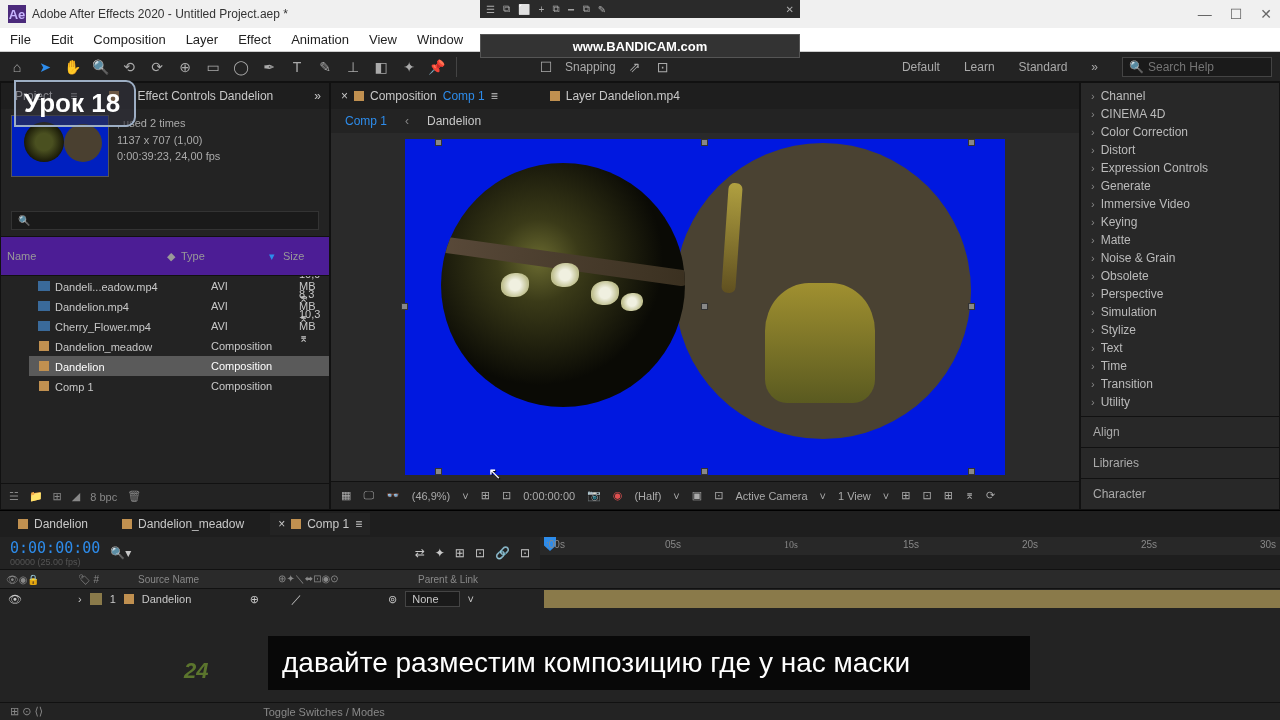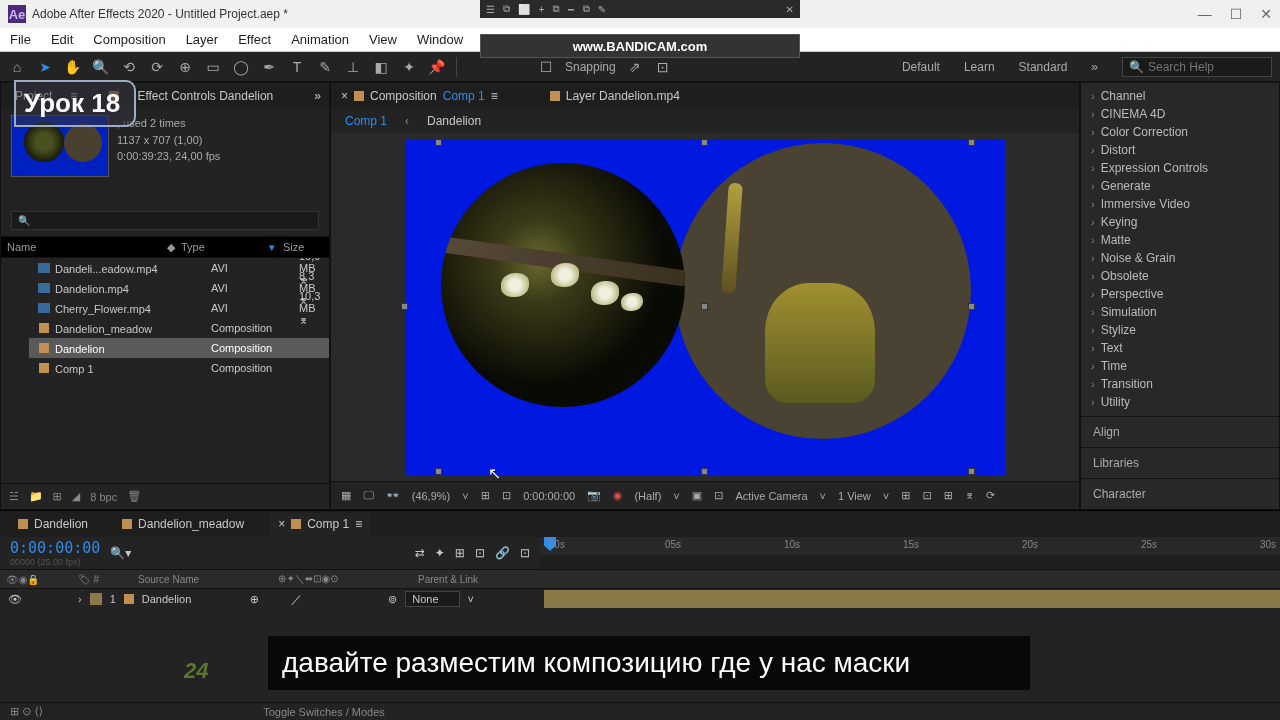--- a/index.html
+++ b/index.html
@@ -28,21 +28,21 @@
 .panel-tabs .tab { padding: 4px 6px; cursor: pointer; }
 .panel-tabs .tab.active { color: #fff; }
 .lesson-badge { position: absolute; top: 80px; left: 14px; background: rgba(50,50,60,0.6); border: 2px solid #9daec4; border-radius: 0 10px 10px 0; padding: 6px 14px 6px 8px; color: #fff; font-size: 26px; font-weight: bold; z-index: 50; }
 .preview-thumb { display: flex; padding: 6px 10px; gap: 8px; align-items: flex-start; }
 .thumb-img { width: 98px; height: 62px; background: linear-gradient(to right, #0020c0 0%, #0020c0 100%); position: relative; border: 1px solid #555; }
 .thumb-img::before { content: ""; position: absolute; left: 12px; top: 6px; width: 40px; height: 40px; border-radius: 50%; background: #2a2a10 radial-gradient(circle, #4a5020 30%, #1a1a08 70%); }
 .thumb-img::after { content: ""; position: absolute; right: 6px; top: 8px; width: 38px; height: 38px; border-radius: 50%; background: #4a4030; }
 .thumb-info { font-size: 11px; color: #aaa; line-height: 1.5; }
 .proj-search { margin: 28px 10px 6px 10px; background: #1a1a1a; border: 1px solid #333; padding: 3px 6px; display: flex; align-items: center; }
 .proj-search::before { content: "🔍"; font-size: 10px; margin-right: 4px; color: #888; }
-.proj-header { display: flex; background: #000000; height: 22px; align-items: center; font-size: 11px; color: #999; border-top: 1px solid #111; border-bottom: 1px solid #111; }
+.proj-header { display: flex; background: #4c1d95; height: 40px; align-items: center; font-size: 11px; color: #999; border-top: 1px solid #111; border-bottom: 1px solid #111; }
 .proj-header > div { padding: 0 6px; }
 .col-name { width: 160px; }
 .col-type { width: 88px; }
 .col-size { flex: 1; }
 .proj-rows { flex: 1; overflow: auto; margin-left: 28px; }
 .proj-row { display: flex; height: 20px; align-items: center; font-size: 11px; padding-left: 6px; cursor: pointer; }
 .proj-row.selected { background: #5a5a5a; color: #fff; }
 .proj-row .icon { width: 14px; height: 14px; margin-right: 4px; display: inline-flex; align-items: center; justify-content: center; }
 .comp-icon { width: 10px; height: 10px; background: #c09050; }
 .vid-icon { width: 12px; height: 10px; background: #3a6a9a; }
@@ -375,21 +375,21 @@
       <span>⊞</span>
       <span>⊡</span>
       <span>🔗</span>
       <span>⊡</span>
     </div>
     <div class="tl-right">
       <div class="ruler" id="ruler">
         <div class="playhead"></div>
       <span style="left: 6px;">:00s</span>
           <span style="left: 125px;">05s</span>
-          <span style="left: 244px;">10s</span>
+          <span style="left: 244px; font-family: Liberation Serif, serif;">10s</span>
           <span style="left: 363px;">15s</span>
           <span style="left: 482px;">20s</span>
           <span style="left: 601px;">25s</span>
           <span style="left: 720px;">30s</span>
         </div>
     </div>
   </div>
   <div class="tl-header">
     <div style="width:72px">👁◉🔒</div>
     <div style="width:60px">🏷 #</div>

